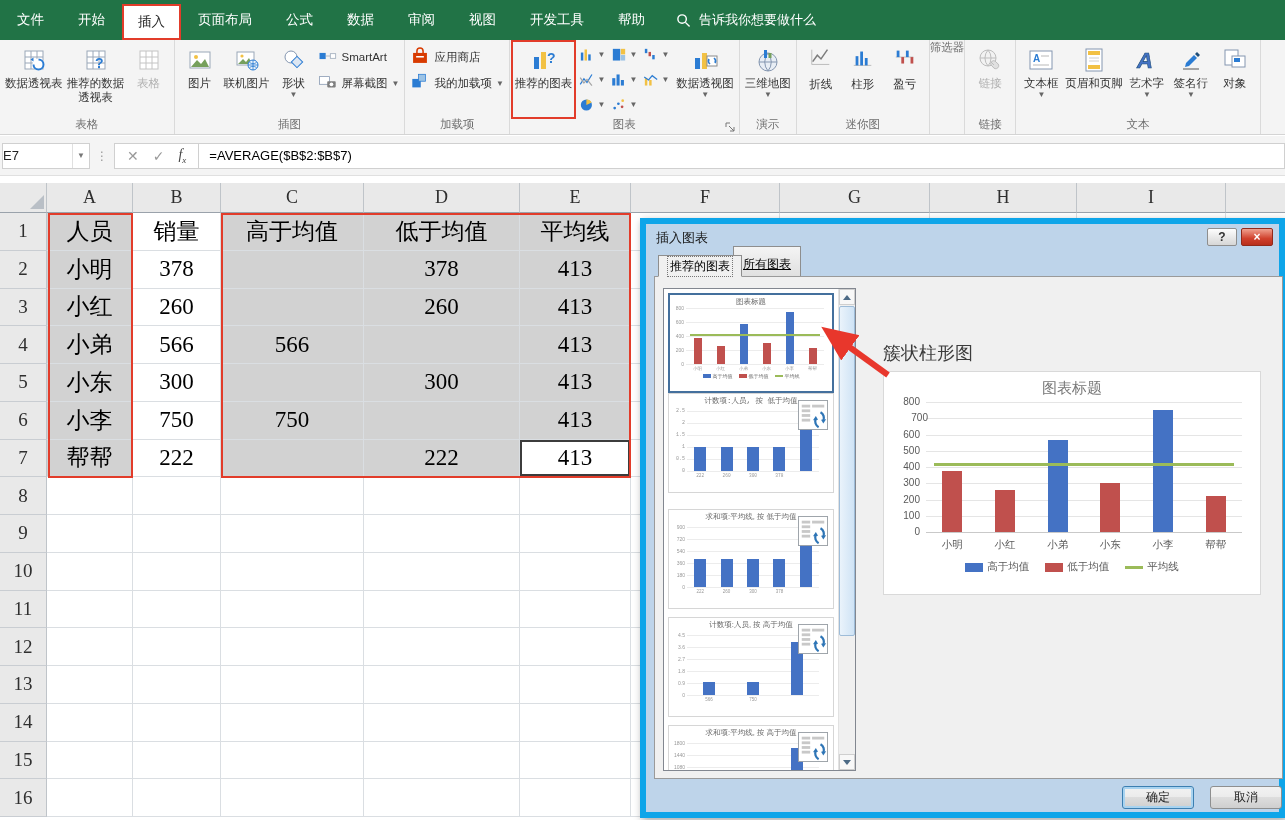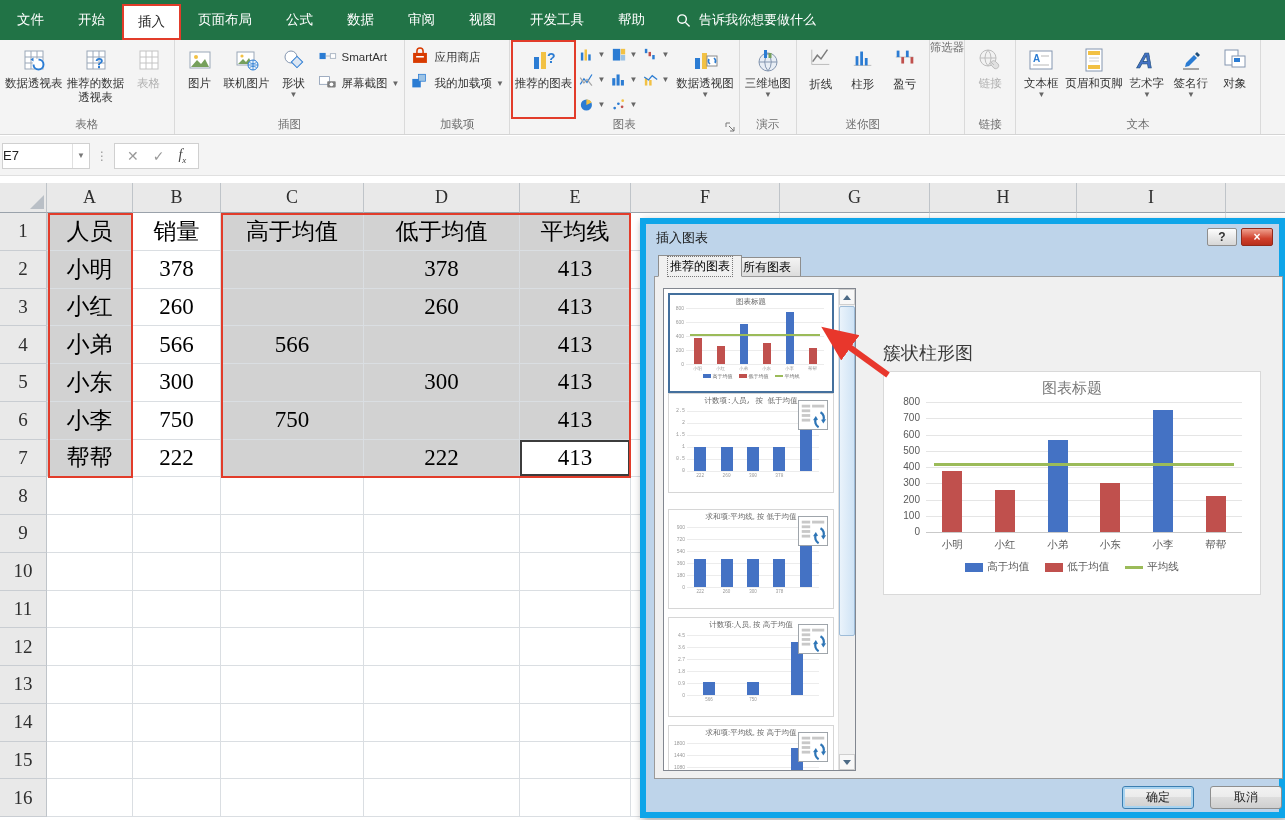--- a/index.html
+++ b/index.html
@@ -59,21 +59,21 @@
   .anno { position:absolute; border:2.5px solid #e23c2a; z-index:40; pointer-events:none; }
 
   
   #dlg { left:640px; top:218px; width:645px; height:600px; background:#bed4ea; border:6px solid #0ea5e9; z-index:50; box-shadow:2px 3px 8px rgba(0,0,0,.35); }
   #dlg-title { position:absolute; left:10px; top:5px; font-size:13px; color:#1a1a1a; }
   .dlg-sysbtn { position:absolute; top:4px; height:18px; border-radius:2px; display:flex; align-items:center; justify-content:center; font-size:12px; cursor:pointer; }
   #dlg-help { right:42px; width:30px; background:linear-gradient(#fdfdfd,#d6d6d6); border:1px solid #8e8e8e; color:#333; font-weight:bold; }
   #dlg-close { right:6px; width:32px; background:linear-gradient(#f0a18f,#d0402c 60%,#b82f1c); border:1px solid #92291a; color:#fff; font-weight:bold; }
   .dlg-tab { position:absolute; top:31px; height:22px; font-size:12px; display:flex; align-items:center; padding:0 9px; cursor:pointer; border:1px solid #8e8e8e; }
   .dlg-tab.active { background:#f0f0f0; border-bottom:1px solid #f0f0f0; z-index:3; }
-  .dlg-tab.inactive { background:linear-gradient(#f4f4f4,#dcdcdc); height:20px; top:33px; z-index:1; }
+  .dlg-tab.inactive { background:linear-gradient(#f4f4f4,#dcdcdc); height:37px; top:22px; z-index:1;text-decoration:underline; }
   .dlg-tab.active .t { outline:1px dotted #767676; padding:1px 2px; }
   #dlg-panel { position:absolute; left:8px; top:52px; width:629px; height:503px; background:#f0f0f0; border:1px solid #9a9a9a; z-index:2; }
   #thumb-list { position:absolute; left:8px; top:11px; width:193px; height:483px; background:#fff; border:1px solid #828790; overflow:hidden; }
   .thumb-card { position:absolute; left:4px; width:166px; height:100px; background:#fff; border:1px solid #d6d6d6; overflow:hidden; cursor:pointer; }
   .thumb-card.selected { border:2px solid #44709d; }
   .thumb-title { position:absolute; left:0; right:0; top:2px; text-align:center; font-size:7.5px; color:#666; white-space:nowrap; }
   .mini-grid-line { position:absolute; height:1px; background:#ececec; }
   .mini-bar { position:absolute; }
   .mini-txt { position:absolute; color:#999; }
   #list-scroll { position:absolute; right:0; top:0; width:17px; height:481px; background:#f0f0f0; border-left:1px solid #e2e2e2; }
@@ -455,20 +455,23 @@
 <div id="fbar" class="abs">
   <div id="namebox">
     <span>E7</span>
     <span class="dd">▼</span>
   </div>
   <span class="fb-dots">⋮</span>
   <div id="fb-btns">
     <span class="fb-x">✕</span>
     <span class="fb-ck">✓</span>
     <span class="fb-fx">f<sub style="font-size:9px">x</sub></span>
+  </div>
+  <div id="fb-input">
+    <span>=AVERAGE($B$2:$B$7)</span>
   </div>
 </div>
 
 <div id="sheet" class="abs">
     <div class="hdr-row">
       <div class="hdr-cell" id="corner">
         <div class="tri"></div>
       </div>
       <div class="hdr-cell" style="width: 86px;">A</div>
       <div class="hdr-cell" style="width: 88px;">B</div>
@@ -899,21 +902,21 @@
         <div class="chart-abs" style="left: 0px; top: 121.5px; width: 36px; text-align: right; font-size: 10px; color: rgb(89, 89, 89);">200</div>
         <div class="chart-abs" style="left: 42px; top: 111.25px; width: 316px; height: 1px; background: rgb(229, 229, 229);"></div>
         <div class="chart-abs" style="left: 0px; top: 105.25px; width: 36px; text-align: right; font-size: 10px; color: rgb(89, 89, 89);">300</div>
         <div class="chart-abs" style="left: 42px; top: 95px; width: 316px; height: 1px; background: rgb(229, 229, 229);"></div>
         <div class="chart-abs" style="left: 0px; top: 89px; width: 36px; text-align: right; font-size: 10px; color: rgb(89, 89, 89);">400</div>
         <div class="chart-abs" style="left: 42px; top: 78.75px; width: 316px; height: 1px; background: rgb(229, 229, 229);"></div>
         <div class="chart-abs" style="left: 0px; top: 72.75px; width: 36px; text-align: right; font-size: 10px; color: rgb(89, 89, 89);">500</div>
         <div class="chart-abs" style="left: 42px; top: 62.5px; width: 316px; height: 1px; background: rgb(229, 229, 229);"></div>
         <div class="chart-abs" style="left: 0px; top: 56.5px; width: 36px; text-align: right; font-size: 10px; color: rgb(89, 89, 89);">600</div>
         <div class="chart-abs" style="left: 42px; top: 46.25px; width: 316px; height: 1px; background: rgb(229, 229, 229);"></div>
-        <div class="chart-abs" style="left: 0px; top: 40.25px; width: 36px; text-align: right; font-size: 10px; color: rgb(89, 89, 89);">700</div>
+        <div class="chart-abs" style="left: 8px; top: 40.25px; width: 36px; text-align: right; font-size: 10px; color: rgb(89, 89, 89);">700</div>
         <div class="chart-abs" style="left: 42px; top: 30px; width: 316px; height: 1px; background: rgb(229, 229, 229);"></div>
         <div class="chart-abs" style="left: 0px; top: 24px; width: 36px; text-align: right; font-size: 10px; color: rgb(89, 89, 89);">800</div>
         <div class="chart-abs" style="left: 58.3333px; top: 98.575px; width: 20px; height: 61.425px; background: rgb(192, 80, 77);"></div>
         <div class="chart-abs" style="left: 42.3333px; top: 166px; width: 52px; text-align: center; font-size: 10.5px; color: rgb(89, 89, 89);">小明</div>
         <div class="chart-abs" style="left: 111px; top: 117.75px; width: 20px; height: 42.25px; background: rgb(192, 80, 77);"></div>
         <div class="chart-abs" style="left: 95px; top: 166px; width: 52px; text-align: center; font-size: 10.5px; color: rgb(89, 89, 89);">小红</div>
         <div class="chart-abs" style="left: 163.667px; top: 68.025px; width: 20px; height: 91.975px; background: rgb(68, 114, 196);"></div>
         <div class="chart-abs" style="left: 147.667px; top: 166px; width: 52px; text-align: center; font-size: 10.5px; color: rgb(89, 89, 89);">小弟</div>
         <div class="chart-abs" style="left: 216.333px; top: 111.25px; width: 20px; height: 48.75px; background: rgb(192, 80, 77);"></div>
         <div class="chart-abs" style="left: 200.333px; top: 166px; width: 52px; text-align: center; font-size: 10.5px; color: rgb(89, 89, 89);">小东</div>

